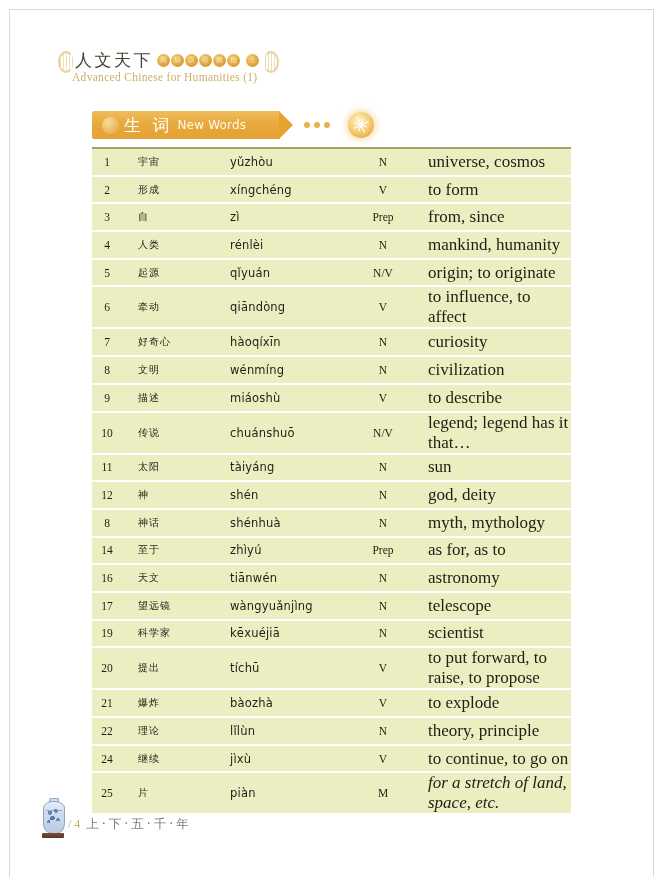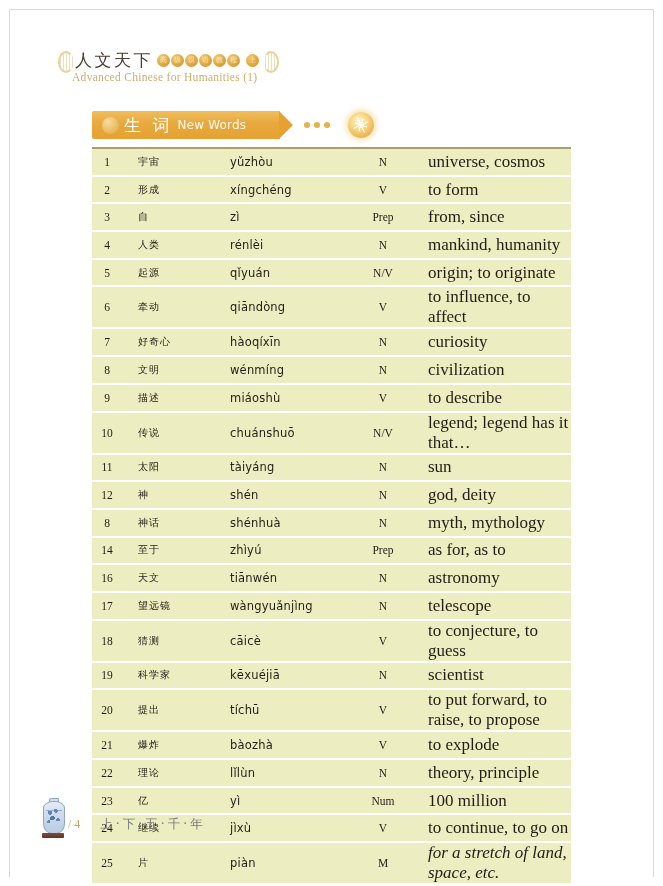--- a/index.html
+++ b/index.html
@@ -304,21 +304,21 @@
     font-size: 12px;
     color: #c8ab63;
     margin-left: 2px;
     margin-bottom: 8px;
   }
   .footer-title {
     font-family: "DejaVu Serif", "Liberation Serif", serif;
     font-size: 12.5px;
     color: #7b7b7b;
     letter-spacing: 3px;
-    margin-left: 20px;
+    margin-left: 6px;
     margin-bottom: 7px;
     white-space: nowrap;
   }
 </style>
 </head>
 <body>
 
 <div class="page">
 
   <div class="page-frame"></div>
@@ -464,27 +464,20 @@
         <td class="c-def">astronomy</td>
       </tr>
       <tr>
         <td class="c-num">17</td>
         <td class="c-word">望远镜</td>
         <td class="c-pinyin">wàngyuǎnjìng</td>
         <td class="c-pos">N</td>
         <td class="c-def">telescope</td>
       </tr>
       <tr>
-        <td class="c-num">18</td>
-        <td class="c-word">猜测</td>
-        <td class="c-pinyin">cāicè</td>
-        <td class="c-pos">V</td>
-        <td class="c-def">to conjecture, to guess</td>
-      </tr>
-      <tr>
         <td class="c-num">19</td>
         <td class="c-word">科学家</td>
         <td class="c-pinyin">kēxuéjiā</td>
         <td class="c-pos">N</td>
         <td class="c-def">scientist</td>
       </tr>
       <tr>
         <td class="c-num">20</td>
         <td class="c-word">提出</td>
         <td class="c-pinyin">tíchū</td>
@@ -497,27 +490,20 @@
         <td class="c-pinyin">bàozhà</td>
         <td class="c-pos">V</td>
         <td class="c-def">to explode</td>
       </tr>
       <tr>
         <td class="c-num">22</td>
         <td class="c-word">理论</td>
         <td class="c-pinyin">lǐlùn</td>
         <td class="c-pos">N</td>
         <td class="c-def">theory, principle</td>
-      </tr>
-      <tr>
-        <td class="c-num">23</td>
-        <td class="c-word">亿</td>
-        <td class="c-pinyin">yì</td>
-        <td class="c-pos">Num</td>
-        <td class="c-def">100 million</td>
       </tr>
       <tr>
         <td class="c-num">24</td>
         <td class="c-word">继续</td>
         <td class="c-pinyin">jìxù</td>
         <td class="c-pos">V</td>
         <td class="c-def">to continue, to go on</td>
       </tr>
       <tr>
         <td class="c-num">25</td>

